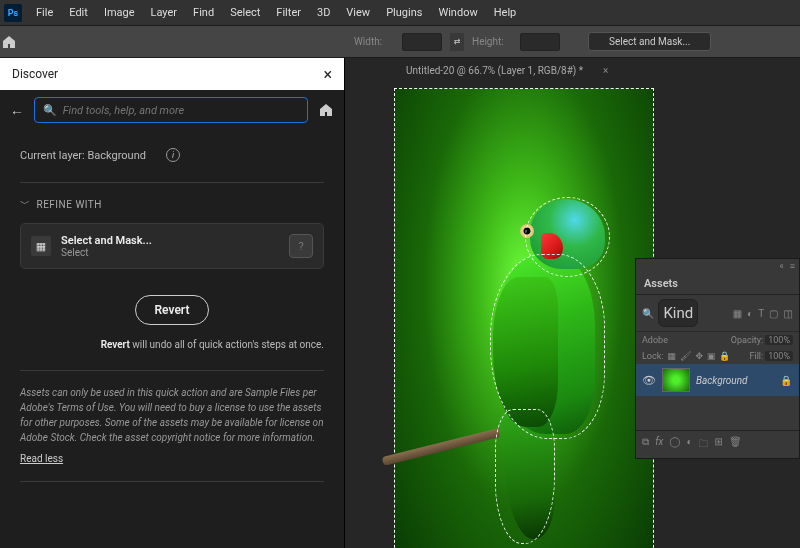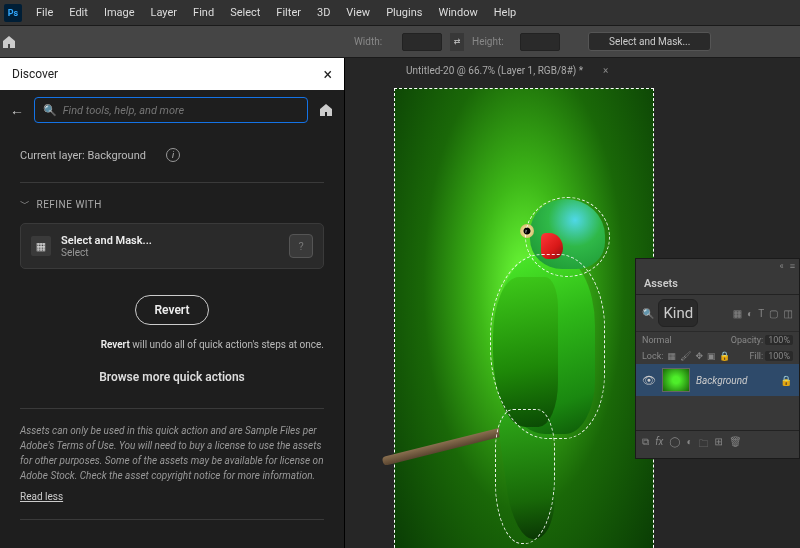--- a/index.html
+++ b/index.html
@@ -180,21 +180,21 @@
         <span class="kind">Kind</span>
         <div class="icons">
           <span>▦</span>
           <span>◐</span>
           <span>T</span>
           <span>▢</span>
           <span>◫</span>
         </div>
       </div>
       <div class="lp-row2">
-        <span class="sel">Normal</span>
+        <span class="sel">Adobe</span>
         <span class="opa">
             <span>Opacity:</span>
             <span class="v">100%</span>
           </span>
       </div>
       <div class="lp-row2">
         <span>Lock:</span>
         <span>▦</span>
         <span>🖌</span>
         <span>✥</span>
@@ -254,21 +254,20 @@
           <div class="icon">▦</div>
           <div class="txt">
             <div class="t1">Select and Mask...</div>
             <div class="t2">Select</div>
           </div>
           <div class="help">?</div>
         </div>
       </div>
       <button class="revert-btn">Revert</button>
       <div class="revert-note"><b>Revert</b><span> will undo all of quick action's steps at once.</span></div>
-      <div class="browse">Browse more quick actions</div>
       <div class="assets">Assets can only be used in this quick action and are Sample Files per Adobe's Terms of Use. You will need to buy a license to use the assets for other purposes. Some of the assets may be available for license on Adobe Stock. Check the asset copyright notice for more information.</div>
       <span class="readless">Read less</span>
       <div class="related">
         
         
       </div>
       
     </div>
   </div>
 </div>

